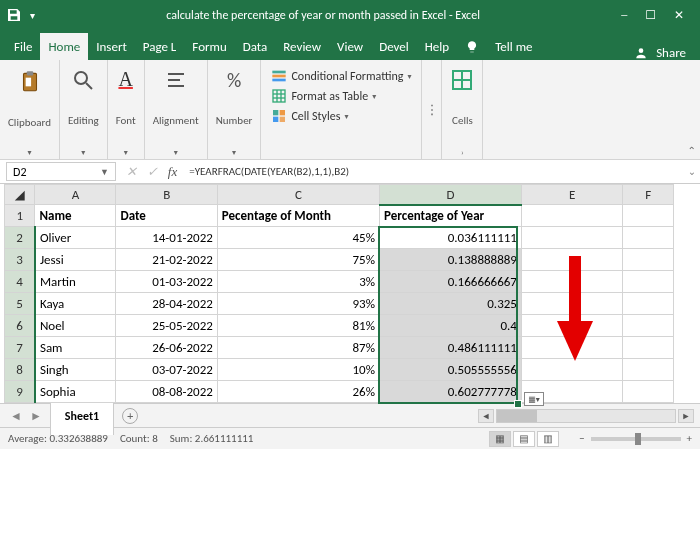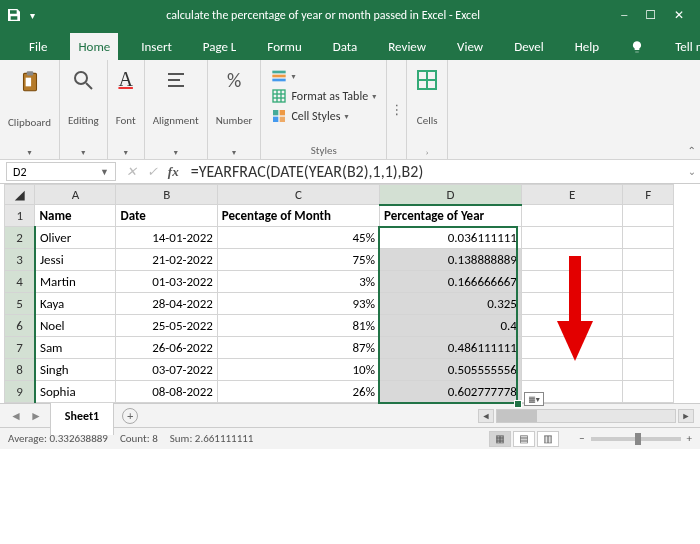--- a/index.html
+++ b/index.html
@@ -7,43 +7,43 @@
 
   
   .titlebar { background: #217346; color: #fff; height: 30px; display: flex; align-items: center; padding: 0 6px; font-size: 12px; }
   .titlebar .save-icon { width: 16px; height: 16px; fill: #fff; margin-right: 4px; }
   .titlebar .qat-more { margin-left: 4px; font-size: 10px; }
   .titlebar .title { flex: 1; text-align: center; white-space: nowrap; overflow: hidden; }
   .titlebar .wincontrols { display: flex; gap: 18px; align-items: center; padding: 0 10px; }
 
   
   .menubar { background: #217346; color: #fff; height: 30px; display: flex; align-items: flex-end; padding: 0 6px; font-size: 13px; }
-  .menubar .tab { padding: 6px 8px 6px; cursor: default; white-space: nowrap; margin-left: 15px; }
+  .menubar .tab { padding: 6px 8px 6px; cursor: default; white-space: nowrap; }
   .menubar .tab.active { background: #f3f3f3; color: #217346; font-weight: 400; }
   .menubar .right { margin-left: auto; display: flex; align-items: center; gap: 8px; padding-right: 8px; justify-content: center; }
 
   
   .ribbon { background: #f3f3f3; border-bottom: 1px solid #d4d4d4; height: 100px; display: flex; position: relative; }
   .ribbon .group { border-right: 1px solid #d4d4d4; padding: 4px 8px 2px; display: flex; flex-direction: column; align-items: center; justify-content: space-between; }
   .ribbon .group .icon { font-size: 20px; margin-top: 4px; }
   .ribbon .group .label { font-size: 11px; color: #555; margin-top: 2px; }
   .ribbon .group .drop { font-size: 8px; color: #666; }
   .ribbon .group-big { padding: 6px 10px 14px; border-right: 1px solid #d4d4d4; display: flex; flex-direction: column; position: relative; }
   .ribbon .group-big .row { display: flex; align-items: center; gap: 4px; padding: 2px 0; font-size: 12px; color: #333; white-space: nowrap; }
   .ribbon .group-big .grplabel { position: absolute; bottom: 2px; left: 0; right: 0; text-align: center; font-size: 11px; color: #666; }
   .ribbon .vdots { border-right: 1px solid #d4d4d4; width: 20px; display: flex; align-items: center; justify-content: center; color: #666; }
   .ribbon .collapse { position: absolute; right: 4px; bottom: 2px; font-size: 10px; color: #666; }
 
   
   .fxrow { display: flex; align-items: stretch; height: 24px; border-bottom: 1px solid #ccc; background: #fff; }
   .namebox { width: 110px; border: 1px solid #ccc; padding: 2px 6px; display: flex; align-items: center; font-size: 12px; background: #fff; margin: 2px 4px 2px 6px; }
   .namebox .dd { margin-left: auto; font-size: 9px; color: #666; }
   .fxicons { display: flex; align-items: center; gap: 10px; color: #aaa; padding: 0 6px; font-style: italic; font-family: serif; }
-  .fxicons .fx { font-style: italic; color: #555; font-weight: bold; }
-  .fxinput { flex: 1; padding: 2px 6px; font-size: 16px; display: flex; align-items: center; color: #333; }
+  .fxicons .fx { font-style: italic; color: #555; }
+  .fxinput { flex: 1; padding: 2px 6px; font-size: 11px; display: flex; align-items: center; color: #333; }
   .fxrow .expand { width: 16px; display: flex; align-items: center; justify-content: center; color: #888; font-size: 10px; }
 
   
   .sheet-wrap { position: relative; }
   .sheet { border-collapse: collapse; width: 670px; background: #fff; margin-left: 4px; }
   .sheet th, .sheet td { border: 1px solid #d4d4d4; font-size: 13px; padding: 0 4px; height: 22px; overflow: hidden; white-space: nowrap; }
   .sheet th { background: #e6e6e6; font-weight: normal; color: #333; text-align: center; }
   .sheet th.rowh { width: 30px; background: #e6e6e6; }
   .sheet th.colh { height: 20px; }
   .sheet th.sel-col { background: #d3e0d3; border-bottom: 2px solid #217346; }
@@ -172,20 +172,21 @@
     <span class="label">Number</span>
     <span class="drop">▾</span>
   </div>
   <div class="group-big">
     <div class="row">
       <svg width="16" height="16" viewBox="0 0 24 24">
           <rect x="2" y="4" width="20" height="4" fill="#4a9"></rect>
           <rect x="2" y="10" width="20" height="4" fill="#e94"></rect>
           <rect x="2" y="16" width="20" height="4" fill="#49e"></rect>
         </svg>
+      <span>Conditional Formatting</span>
       <span style="font-size:8px;color:#666">▾</span>
     </div>
     <div class="row">
       <svg width="16" height="16" viewBox="0 0 24 24" fill="none" stroke="#3a7" stroke-width="2">
           <rect x="3" y="3" width="18" height="18"></rect>
           <line x1="3" y1="9" x2="21" y2="9"></line>
           <line x1="3" y1="15" x2="21" y2="15"></line>
           <line x1="9" y1="3" x2="9" y2="21"></line>
           <line x1="15" y1="3" x2="15" y2="21"></line>
         </svg>
@@ -195,21 +196,20 @@
     <div class="row">
       <svg width="16" height="16" viewBox="0 0 24 24">
           <rect x="3" y="3" width="8" height="8" fill="#4a9"></rect>
           <rect x="13" y="3" width="8" height="8" fill="#e94"></rect>
           <rect x="3" y="13" width="8" height="8" fill="#49e"></rect>
           <rect x="13" y="13" width="8" height="8" fill="#ea6"></rect>
         </svg>
       <span>Cell Styles</span>
       <span style="font-size:8px;color:#666">▾</span>
     </div>
-    <div class="grplabel">Styles</div>
   </div>
   <div class="vdots">⋮</div>
   <div class="group">
     <span class="icon">
       <svg width="24" height="24" viewBox="0 0 24 24" fill="none" stroke="#3a7" stroke-width="2">
           <rect x="3" y="3" width="18" height="18"></rect>
           <line x1="3" y1="12" x2="21" y2="12"></line>
           <line x1="12" y1="3" x2="12" y2="21"></line>
         </svg>
     </span>

